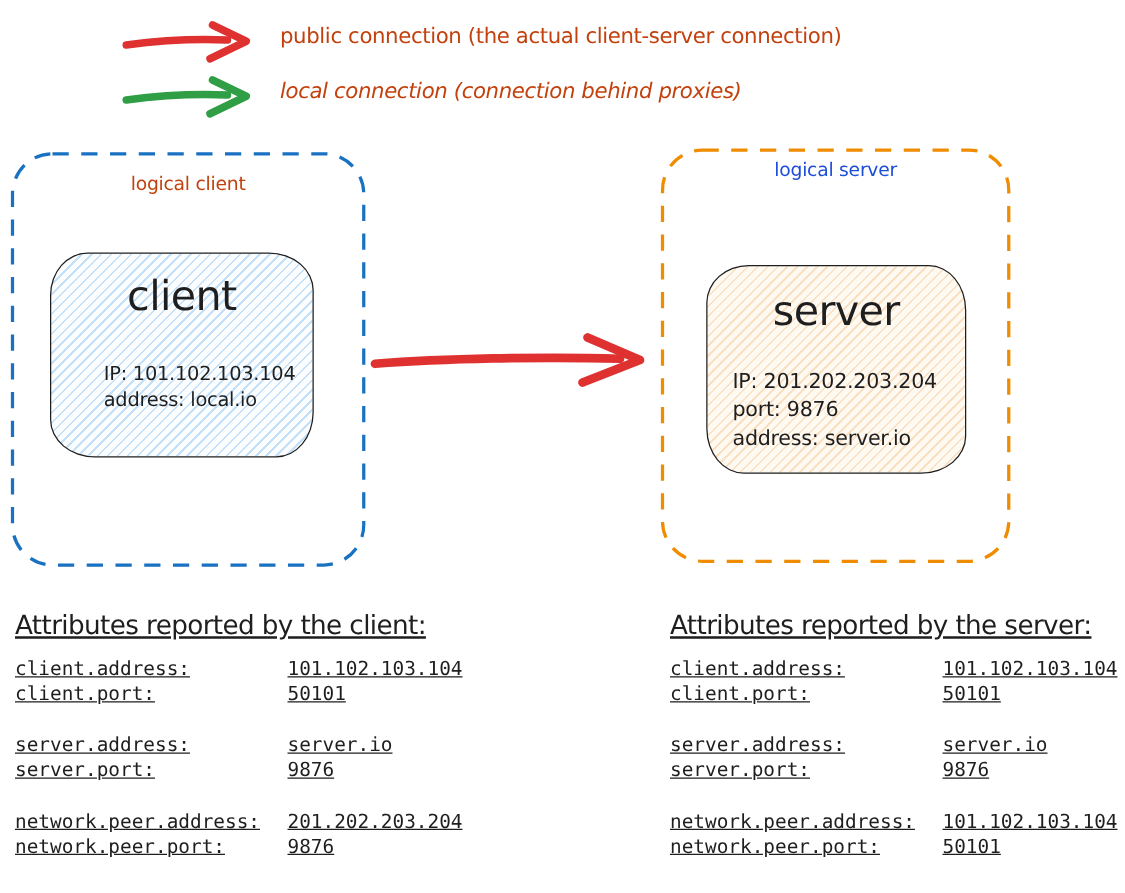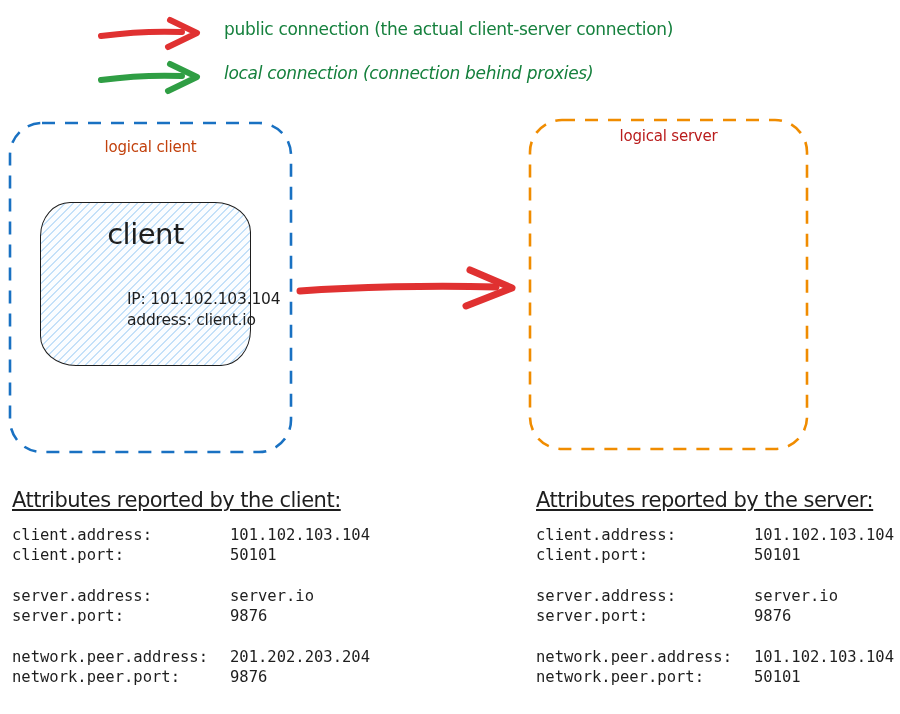--- a/index.html
+++ b/index.html
@@ -17,37 +17,37 @@
   .legend-arrow { position: absolute; left: 96px; width: 118px; height: 44px; }
   .legend-arrow.red   { top: 12px; }
   .legend-arrow.green { top: 56px; }
   .legend-arrow path { fill: none; stroke-linecap: round; stroke-linejoin: round; }
   .legend-arrow .shaft { stroke-width: 6; }
   .legend-arrow .head  { stroke-width: 6; }
 
   .legend-label {
     position: absolute; left: 224px;
     font-size: 17px; letter-spacing: -0.3px;
-    color: #15803d; white-space: nowrap;
+    color: #c2410c; white-space: nowrap;
   }
   .legend-label.l1 { top: 19px; }
   .legend-label.l2 { top: 63px; font-style: italic; }
 
   
   .group-rect { position: absolute; }
   .group-rect rect { fill: none; stroke-width: 2.6; }
   .group-rect.client { left: 8px;   top: 121px; width: 285px; height: 333px; }
   .group-rect.server { left: 528px; top: 118px; width: 281px; height: 333px; }
 
   .group-label {
     position: absolute; text-align: center;
     font-size: 15px; letter-spacing: -0.2px; white-space: nowrap;
   }
   .group-label.client { left: 8px;   width: 285px; top: 138px; color: #c2410c; }
-  .group-label.server { left: 528px; width: 281px; top: 127px; color: #b91c1c; }
+  .group-label.server { left: 528px; width: 281px; top: 127px; color: #1d4ed8; }
 
   
   .node {
     position: absolute;
     border: 1.7px solid #1e1e1e;
   }
   .node.client {
     left: 40px; top: 202px; width: 211px; height: 164px;
     border-radius: 30px 36px 30px 36px / 34px 30px 36px 30px;
     background:
@@ -60,46 +60,46 @@
     left: 565px; top: 212px; width: 208px; height: 167px;
     border-radius: 34px 30px 36px 30px / 30px 36px 30px 36px;
     background:
       repeating-linear-gradient(135deg,
         rgba(243,188,131,0.42) 0px, rgba(243,188,131,0.42) 1.4px,
         rgba(255,255,255,0) 1.4px, rgba(255,255,255,0) 5.6px),
       #fefaf2;
   }
   .node-title {
     position: absolute; left: 0; width: 100%; text-align: center;
-    font-size: 29px; font-weight: 500; letter-spacing: -0.5px;
+    font-size: 33px; font-weight: 500; letter-spacing: -0.5px;
   }
   .node.client .node-title { top: 14px; }
   .node.server .node-title { top: 16px; }
   .node-details { position: absolute; white-space: nowrap; }
-  .node.client .node-details { left: 42px; top: 86px; font-size: 15.5px; line-height: 21px; margin-left: 44px; }
+  .node.client .node-details { left: 42px; top: 86px; font-size: 15.5px; line-height: 21px; }
   .node.server .node-details { left: 20px; top: 80px; font-size: 16.5px; line-height: 23px; }
   .node-details div { letter-spacing: -0.2px; }
 
   
   .main-arrow { position: absolute; left: 293px; top: 260px; width: 228px; height: 54px; }
   .main-arrow path { fill: none; stroke-linecap: round; stroke-linejoin: round; stroke-width: 7; }
 
   
   .attrs-title {
     position: absolute; top: 488px;
     font-size: 21px; font-weight: 500; letter-spacing: -0.5px; white-space: nowrap; text-decoration: underline;
   }
   .attrs-title.left  { left: 12px; }
   .attrs-title.right { left: 536px; text-align: center; }
 
   .attrs { position: absolute; top: 525px; font-family: "DejaVu Sans Mono", monospace; }
   .attrs.left  { left: 12px; }
   .attrs.right { left: 536px; }
   .attr-group { margin-bottom: 21px; }
-  .attr-row { display: flex; font-size: 15.5px; line-height: 20px; white-space: pre; }
+  .attr-row { display: flex; font-size: 15.5px; line-height: 20px; white-space: pre; text-decoration: underline; }
   .attr-key { width: 218px; }
 </style>
 </head>
 <body>
 
 <div class="abs" style="inset:0;">
 
   <svg class="legend-arrow red" viewBox="0 0 118 44">
     <path class="shaft" d="M5,24 C35,20 62,19 86,20" stroke="#e03131"></path>
     <path class="head" d="M74,8 L101,21 L72,35" stroke="#e03131"></path>
@@ -114,34 +114,42 @@
 
   <svg class="group-rect client" viewBox="0 0 285 333">
     <rect x="2" y="2" width="281" height="329" rx="32" ry="32" stroke-dasharray="13 10" stroke="#1971c2"></rect>
   </svg>
   <div class="group-label client">logical client</div>
 
   <div class="node client">
     <div class="node-title">client</div>
     <div class="node-details">
       <div>IP: 101.102.103.104</div>
-      <div>address: client.io</div>
+      <div>address: local.io</div>
     </div>
   </div>
 
   <svg class="main-arrow" viewBox="0 0 228 54">
     <path d="M7,31 C60,27 140,25 203,27" stroke="#e03131"></path>
     <path d="M177,10 L219,28 L173,46" stroke="#e03131"></path>
   </svg>
 
   <svg class="group-rect server" viewBox="0 0 281 333">
     <rect x="2" y="2" width="277" height="329" rx="32" ry="32" stroke-dasharray="13 10" stroke="#f08c00"></rect>
   </svg>
   <div class="group-label server">logical server</div>
 
+  <div class="node server">
+    <div class="node-title">server</div>
+    <div class="node-details">
+      <div>IP: 201.202.203.204</div>
+      <div>port: 9876</div>
+      <div>address: server.io</div>
+    </div>
+  </div>
 
   <div class="attrs-title left">Attributes reported by the client:</div>
   <div class="attrs left">
     <div class="attr-group">
       <div class="attr-row">
         <span class="attr-key">client.address:</span>
         <span class="attr-value">101.102.103.104</span>
       </div>
       <div class="attr-row">
         <span class="attr-key">client.port:</span>

